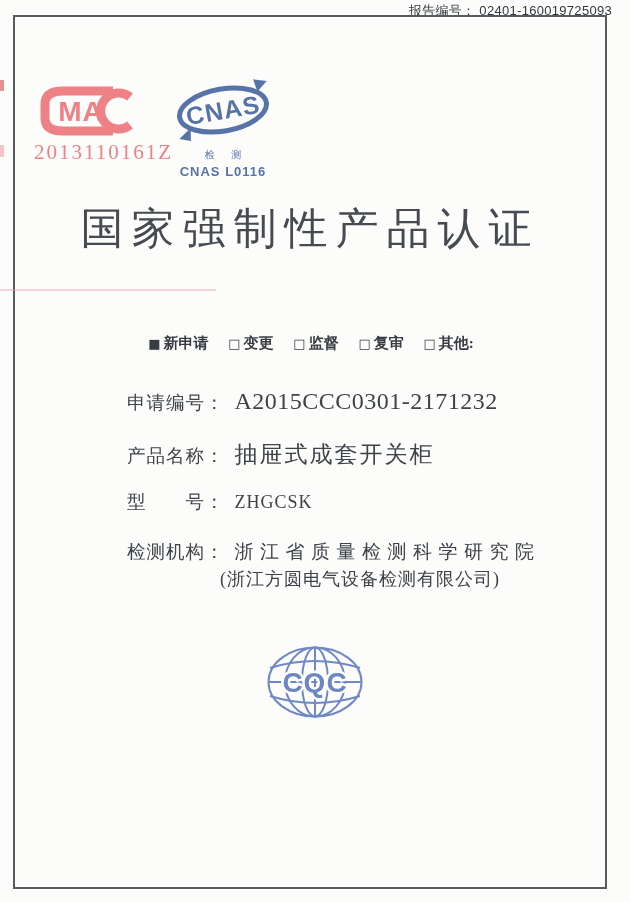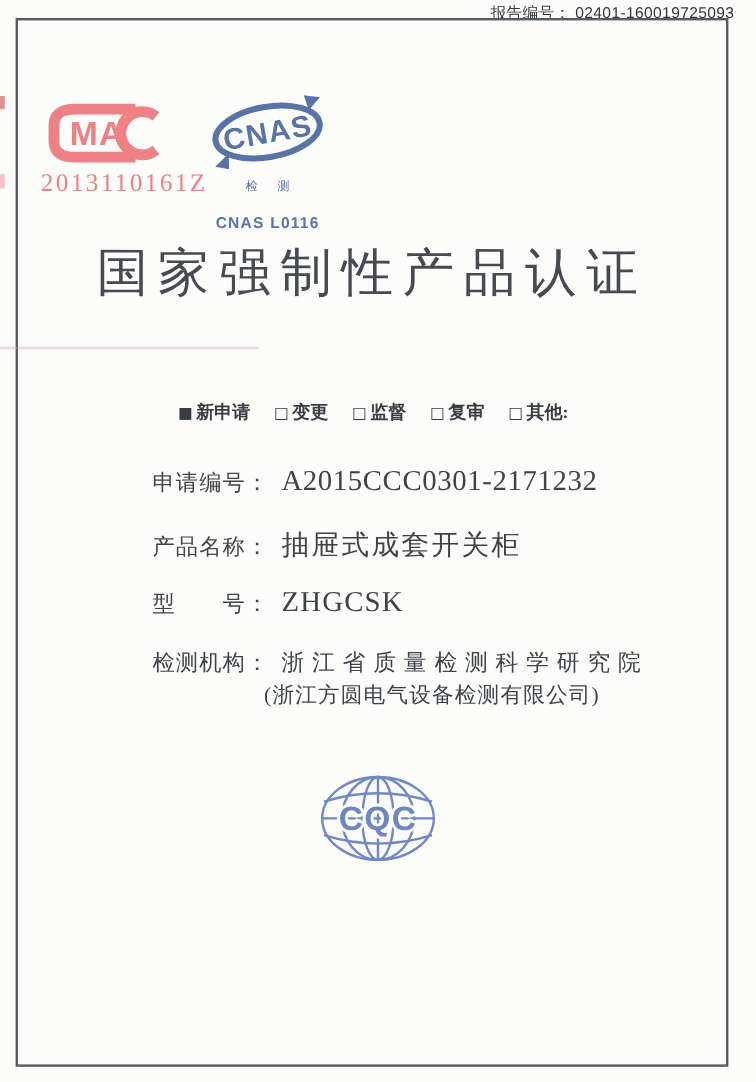--- a/index.html
+++ b/index.html
@@ -45,21 +45,21 @@
     margin-top: 2px;
     font-size: 21px; color: #ee8186; letter-spacing: 2px;
     font-family: "Liberation Serif", serif;
   }
 
   
   .cnas { position: absolute; left: 166px; top: 76px; width: 114px; text-align: center; color: #5873a7; }
   .cnas svg { display: block; margin: 0 auto; }
   .cnas-cn { margin-top: 2px; font-size: 10px; letter-spacing: 7px; padding-left: 7px; }
   .cnas-code {
-    margin-top: 16px; font-size: 13px; font-weight: 600; letter-spacing: 1px;
+    margin-top: 2px; font-size: 13px; font-weight: 600; letter-spacing: 1px;
     font-family: "Liberation Sans", sans-serif;
   }
 
   
   .title { position: absolute; left: 13px; top: 206px; width: 594px; text-align: center; color: #464b51; }
   .title .t1 { font-size: 43px; letter-spacing: 8px; line-height: 1.05; }
   .title .t2 { font-size: 42px; letter-spacing: 10px; margin-top: 34px; }
 
   
   .cbrow {
@@ -68,21 +68,21 @@
   }
   .cb { margin: 0 8px; white-space: nowrap; }
   .cb .glyph { font-family: "DejaVu Sans", sans-serif; font-size: 13px; margin-right: 3px; }
 
   
   .field { position: absolute; left: 127px; white-space: nowrap; }
   .field .lbl { font-size: 18.5px; color: #3f444a; letter-spacing: 1px; }
   .field .val { margin-left: 10px; }
   .f1 { top: 388px; } .f1 .val { font-size: 24px; letter-spacing: 0.5px; }
   .f2 { top: 439px; } .f2 .val { font-size: 23px; letter-spacing: 2px; }
-  .f3 { top: 489px; } .f3 .val { font-size: 24px; letter-spacing: 1px; }
+  .f3 { top: 489px; } .f3 .val { font-size: 18px; letter-spacing: 1px; }
   .f4 { top: 539px; } .f4 .val { font-size: 19px; letter-spacing: 6.5px; }
   .f4b { top: 567px; left: 220px; font-size: 18px; letter-spacing: 1px; }
 
   
   .cqc { position: absolute; left: 263px; top: 645px; width: 104px; text-align: center; }
   .cqc svg { display: block; margin: 0 auto; }
 </style>
 </head>
 <body>
 

